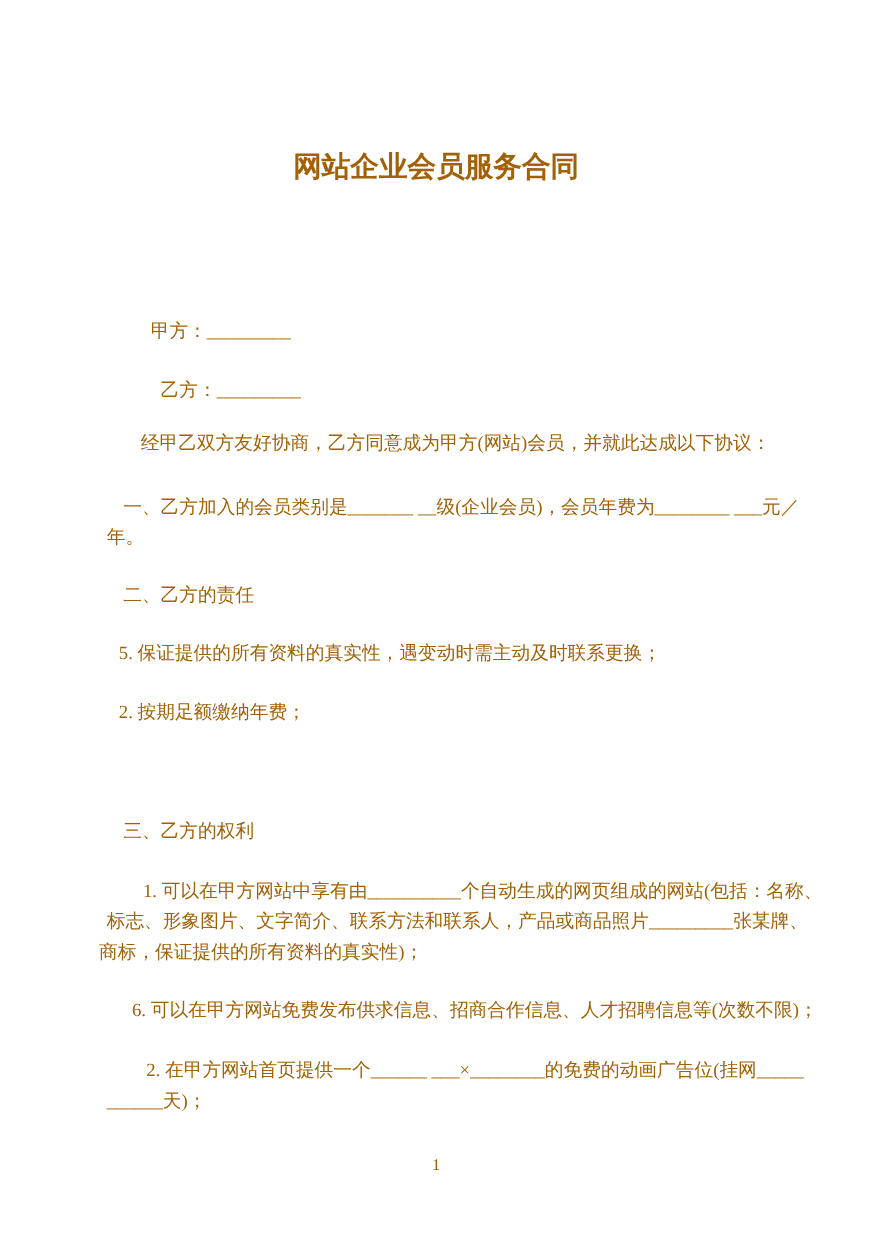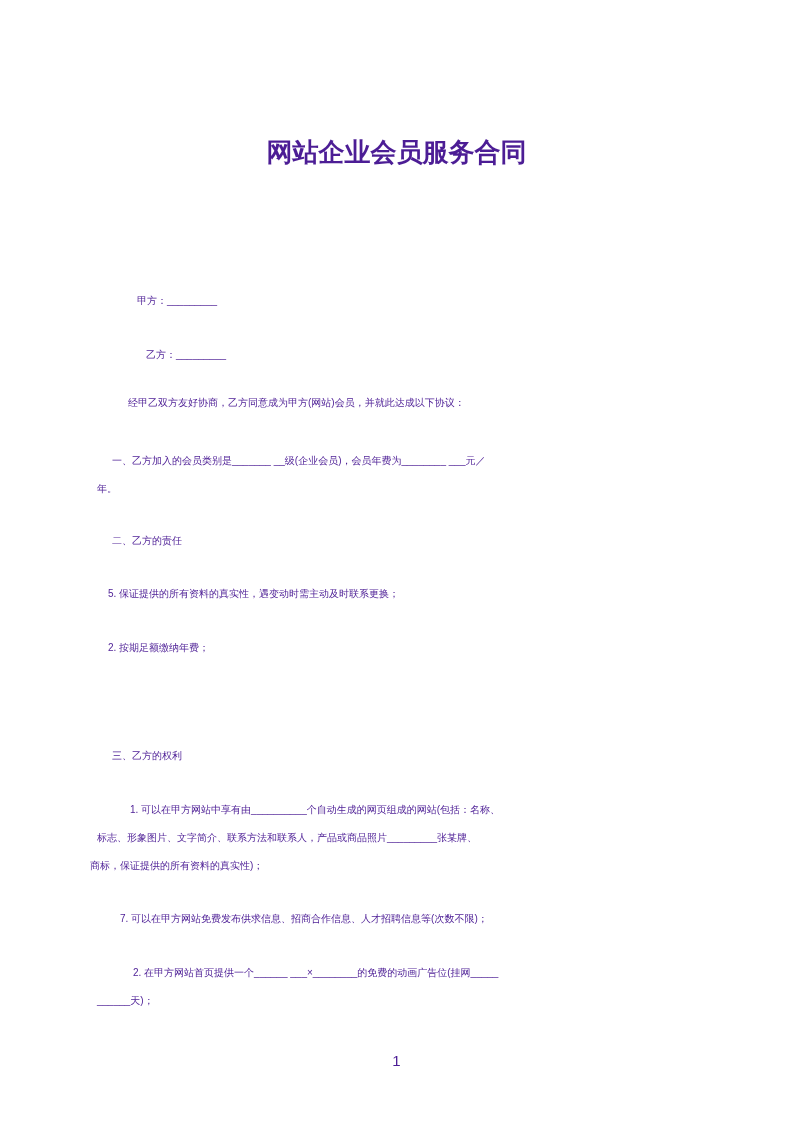--- a/index.html
+++ b/index.html
@@ -1,38 +1,38 @@
 <!DOCTYPE html>
 <html><head>
 <meta charset="utf-8">
 <style>
   html,body { margin:0; padding:0; background:#ffffff; }
   .page {
     position:relative;
     width:793px;
     height:1122px;
     background:#ffffff;
-    font-family:Liberation Sans, sans-serif;
-    color:#4c1d95;
+    font-family:Liberation Serif, serif;
+    color:#a16207;
     overflow:hidden;
   }
   .title {
     position:absolute;
     top:137px;
     left:0;
     width:100%;
     margin:0;
     text-align:center;
     font-size:26px;
     font-weight:700;
     line-height:30px;
   }
   .line {
     position:absolute;
-    font-size:10px;
+    font-size:17px;
     line-height:21px;
     white-space:pre;
   }
   .page-num {
     left:0;
     width:100%;
     text-align:center;
     font-size:15px;
   }
 </style>
@@ -61,21 +61,21 @@
 
 
   <div class="line" style="top:745px;left:112px">三、乙方的权利</div>
 
   <div class="line" style="top:799px;left:130px">1. 可以在甲方网站中享有由__________个自动生成的网页组成的网站(包括：名称、</div>
 
   <div class="line" style="top:827px;left:97px">标志、形象图片、文字简介、联系方法和联系人，产品或商品照片_________张某牌、</div>
 
   <div class="line" style="top:855px;left:90px">商标，保证提供的所有资料的真实性)；</div>
 
-  <div class="line" style="top:908px;left:120px">7. 可以在甲方网站免费发布供求信息、招商合作信息、人才招聘信息等(次数不限)；</div>
+  <div class="line" style="top:908px;left:120px">6. 可以在甲方网站免费发布供求信息、招商合作信息、人才招聘信息等(次数不限)；</div>
 
   <div class="line" style="top:962px;left:133px">2. 在甲方网站首页提供一个______ ___×________的免费的动画广告位(挂网_____</div>
 
   <div class="line" style="top:990px;left:97px">______天)；</div>
 
   <div class="line page-num" style="top:1050px">1</div>
 
 </div>
 
 </body></html>

